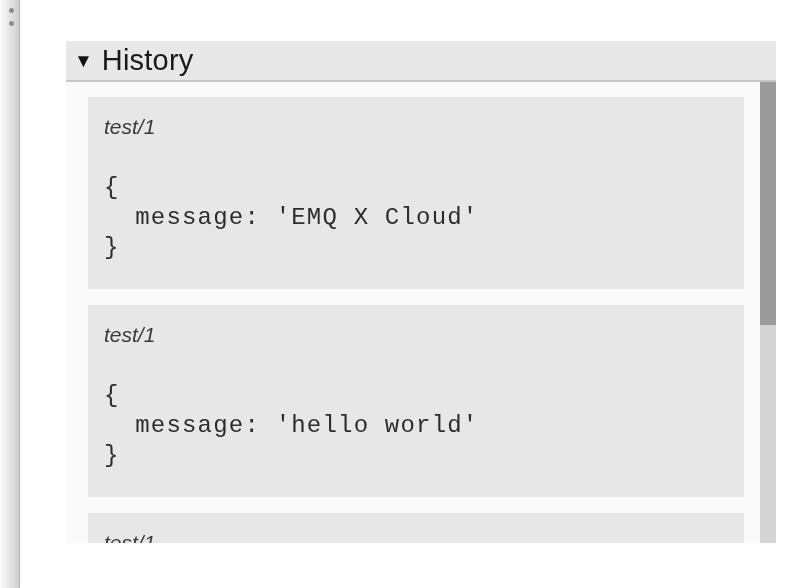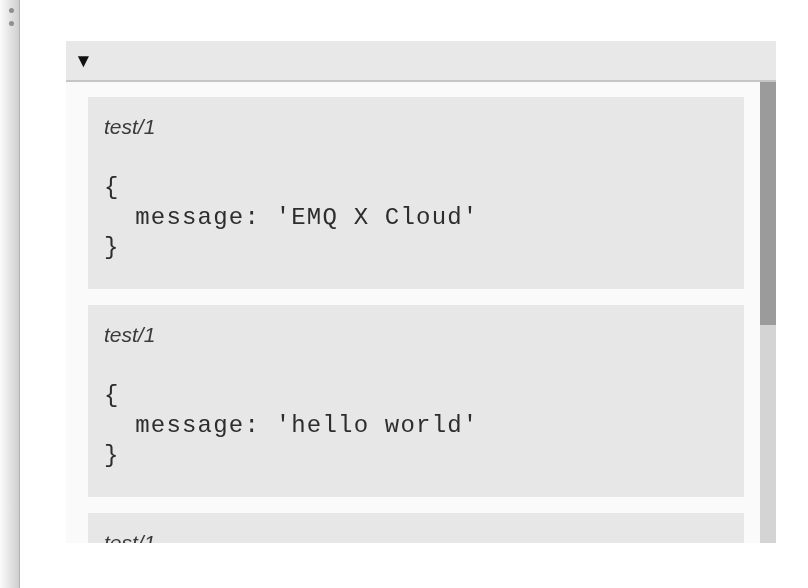--- a/index.html
+++ b/index.html
@@ -110,20 +110,21 @@
 <div class="screen">
 
   <div class="splitter">
     <span class="dot d1"></span>
     <span class="dot d2"></span>
   </div>
 
   <div class="panel">
     <div class="panel-header">
       <span class="tri">▼</span>
+      <span class="panel-title">History</span>
     </div>
 
     <div class="panel-body">
       <div>
   <div class="card">
     <p class="topic">test/1</p>
     <pre class="payload">{
   message: 'EMQ X Cloud'
 }</pre>
   </div>

